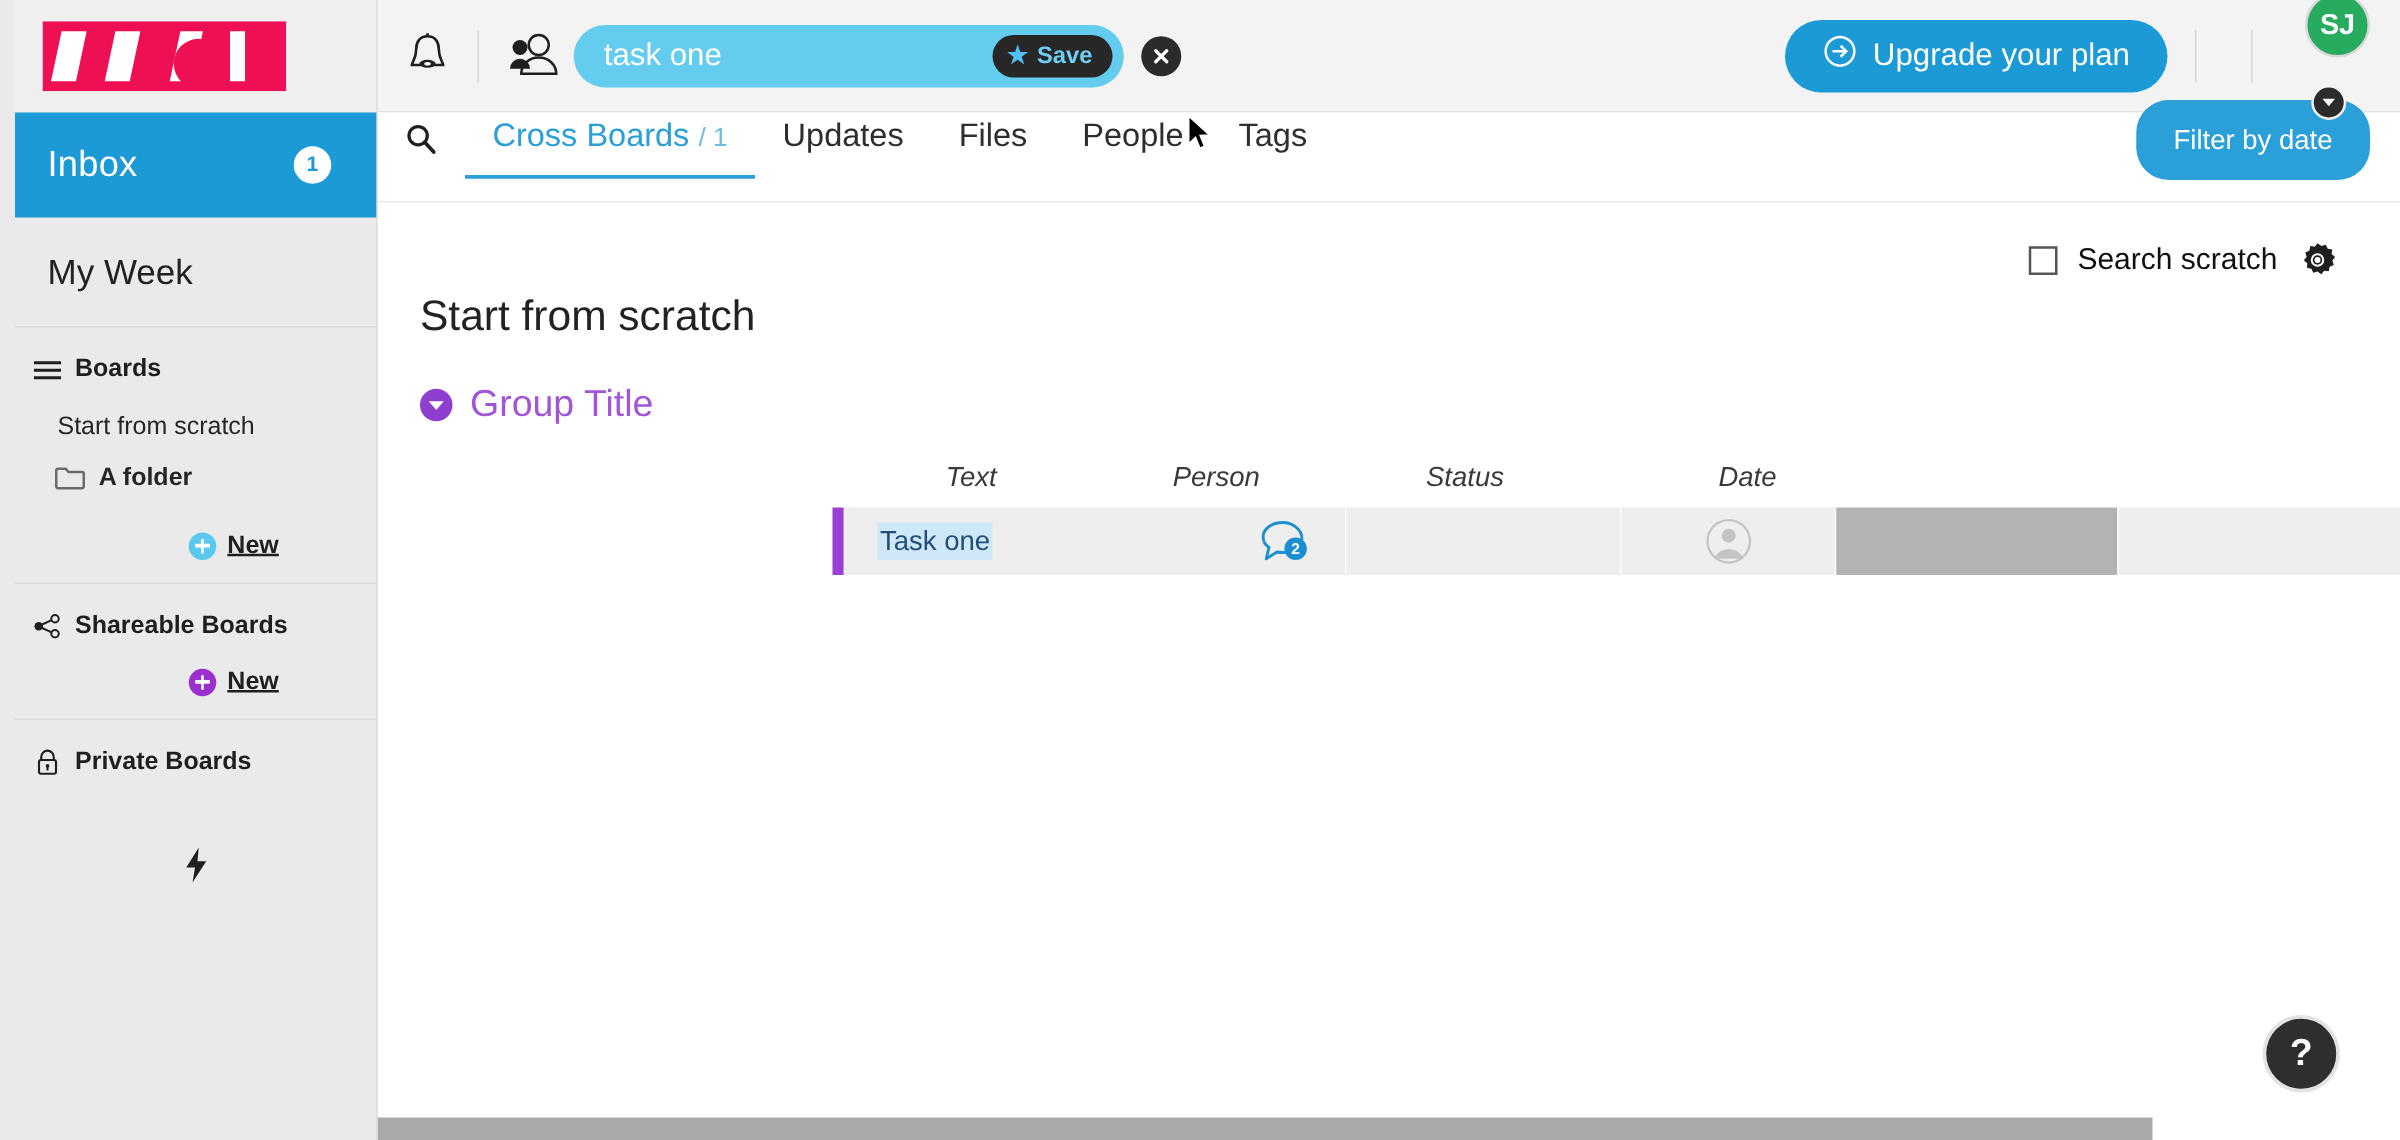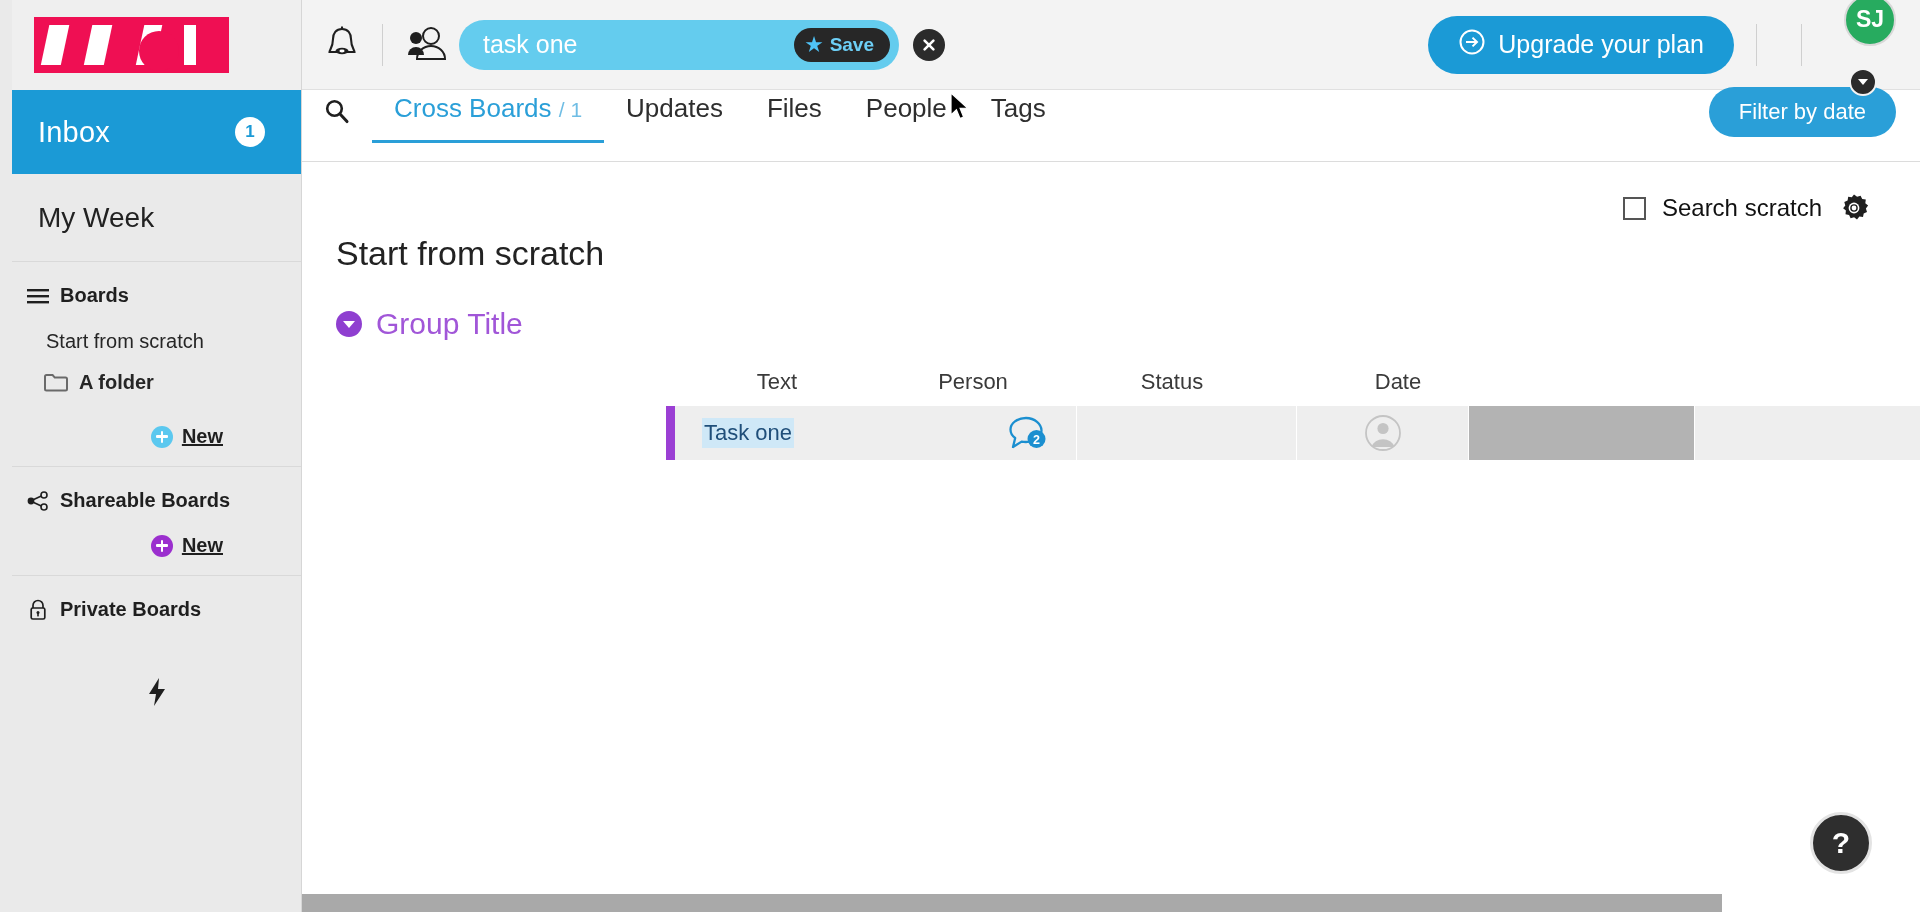--- a/index.html
+++ b/index.html
@@ -186,21 +186,21 @@
   .tab {
     font-size: 26px; color: #2e2e2e;
     padding: 0 22px 16px 22px; cursor: pointer;
     border-bottom: 3px solid transparent; white-space: nowrap;
   }
   .tab.active { color: #2a9fd8; border-bottom-color: #2a9fd8; }
   .tab .count { color: #6fbde4; font-size: 21px; }
   .tabbar-spacer { flex: 1; }
   .filter-btn {
     background: #2a9fd8; color: #fff;
-    border-radius: 26px; height: 50px; padding: 0 30px;
+    border-radius: 26px; height: 64px; padding: 0 30px;
     font-size: 22px; display: flex; align-items: center;
     margin-bottom: 11px; cursor: pointer; white-space: nowrap;
   }
 
   
   .content { flex: 1; background: #fff; position: relative; overflow: hidden; }
   .archives-row {
     display: flex; align-items: center; justify-content: flex-end;
     gap: 16px; padding: 30px 50px 0 0;
   }
@@ -223,21 +223,21 @@
     cursor: pointer;
   }
   .group-caret::after {
     content: ""; width: 0; height: 0;
     border-left: 6px solid transparent; border-right: 6px solid transparent;
     border-top: 7px solid #fff; margin-top: 1px;
   }
   .group-title { font-size: 30px; color: #a156d8; cursor: pointer; }
 
   .table { margin-top: 14px; width: 100%; }
-  .thead { display: flex; align-items: flex-end; height: 40px; padding-left: 365px; }
+  .thead { display: flex; align-items: flex-end; height: 40px; padding-left: 365px; font-style: italic; }
   .th {
     font-size: 22px; color: #3a3a3a; text-align: center;
   }
   .th.text { width: 220px; }
   .th.person { width: 172px; }
   .th.status { width: 226px; }
   .th.date { width: 226px; }
 
   .trow { display: flex; align-items: stretch; height: 54px; margin-top: 11px; }
   .row-accent { width: 9px; background: #9b3fd4; margin-left: 364px; flex: 0 0 9px; }

